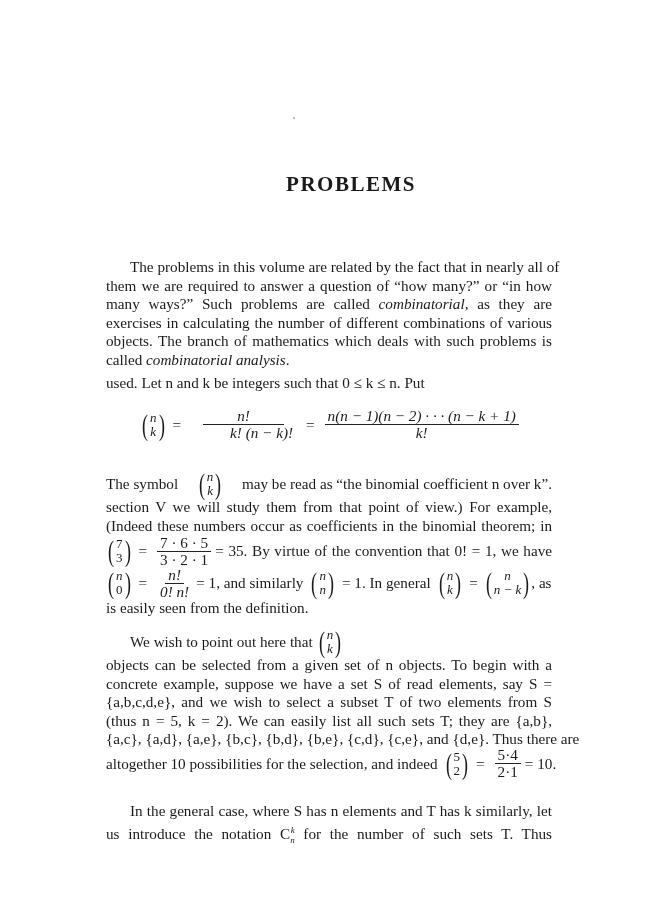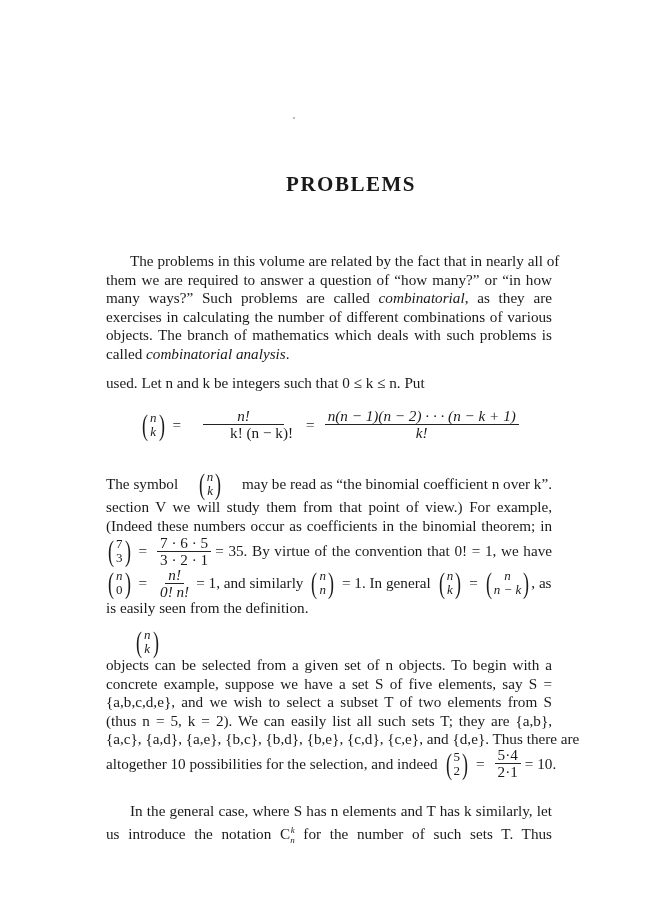--- a/index.html
+++ b/index.html
@@ -24,21 +24,21 @@
   .display { position: absolute; left: 140px; top: 408px; font-size: 15.2px; display: flex; align-items: center; }
   .eq { margin: 0 6px; }
 </style>
 </head>
 <body>
 
 <div class="dot"></div>
 
 <div class="title">PROBLEMS</div>
 
-<div class="text" style="top:252px;">
+<div class="text" style="top:258px;">
   <span class="line indent">The problems in this volume are related by the fact that in nearly all of</span>
   <span class="line">them we are required to answer a question of “how many?” or “in how</span>
   <span class="line"><span>many ways?” Such problems are called </span><i>combinatorial</i><span>, as they are</span></span>
   <span class="line">exercises in calculating the number of different combinations of various</span>
   <span class="line">objects. The branch of mathematics which deals with such problems is</span>
   <span class="line last"><span>called </span><i>combinatorial analysis</i><span>.</span></span>
 </div>
 
 <div class="text" style="top:374px;">
   <span class="line last">used. Let n and k be integers such that 0 ≤ k ≤ n. Put</span>
@@ -49,21 +49,21 @@
       <span class="paren">(</span>
       <span class="bstack">
         <span>n</span>
         <span>k</span>
       </span>
       <span class="paren">)</span>
     </span>
   <span class="eq">=</span>
   <span class="frac">
       <span class="num" style="padding:0 34px;font-style:italic;">n!</span>
-      <span class="den" style="margin-left:36px;">k! (n − k)!</span>
+      <span class="den" style="font-style:italic;margin-left:36px;">k! (n − k)!</span>
     </span>
   <span class="eq">=</span>
   <span class="frac">
       <span class="num" style="font-style:italic;font-family:Liberation Serif, serif;">n(n − 1)(n − 2) · · · (n − k + 1)</span>
       <span class="den" style="font-style:italic;">k!</span>
     </span>
 </div>
 
 <div class="text" style="top:470px;">
   <span class="line" style="height:28px;display:flex;align-items:center;justify-content:space-between;">
@@ -137,31 +137,32 @@
         </span>
         <span class="paren">)</span>
       </span>
     <span>, as</span>
   </span>
   <span class="line last">is easily seen from the definition.</span>
 </div>
 
 <div class="text" style="top:628px;">
   <span class="line indent" style="height:28px;display:flex;align-items:center;">
+    <span>We wish to point out here that</span>
     <span class="binom" style="margin:0 4px;">
         <span class="paren">(</span>
         <span class="bstack">
           <span>n</span>
           <span>k</span>
         </span>
         <span class="paren">)</span>
       </span>
   </span>
   <span class="line">objects can be selected from a given set of n objects. To begin with a</span>
-  <span class="line">concrete example, suppose we have a set S of five elements, say S =</span>
+  <span class="line">concrete example, suppose we have a set S of read elements, say S =</span>
   <span class="line">{a,b,c,d,e}, and we wish to select a subset T of two elements from S</span>
   <span class="line">(thus n = 5, k = 2). We can easily list all such sets T; they are {a,b},</span>
   <span class="line">{a,c}, {a,d}, {a,e}, {b,c}, {b,d}, {b,e}, {c,d}, {c,e}, and {d,e}. Thus there are</span>
   <span class="line" style="height:30px;display:flex;align-items:center;">
     <span>altogether 10 possibilities for the selection, and indeed</span>
     <span class="binom" style="margin-left:6px;">
         <span class="paren">(</span>
         <span class="bstack" style="font-style:normal;">
           <span>5</span>
           <span>2</span>

